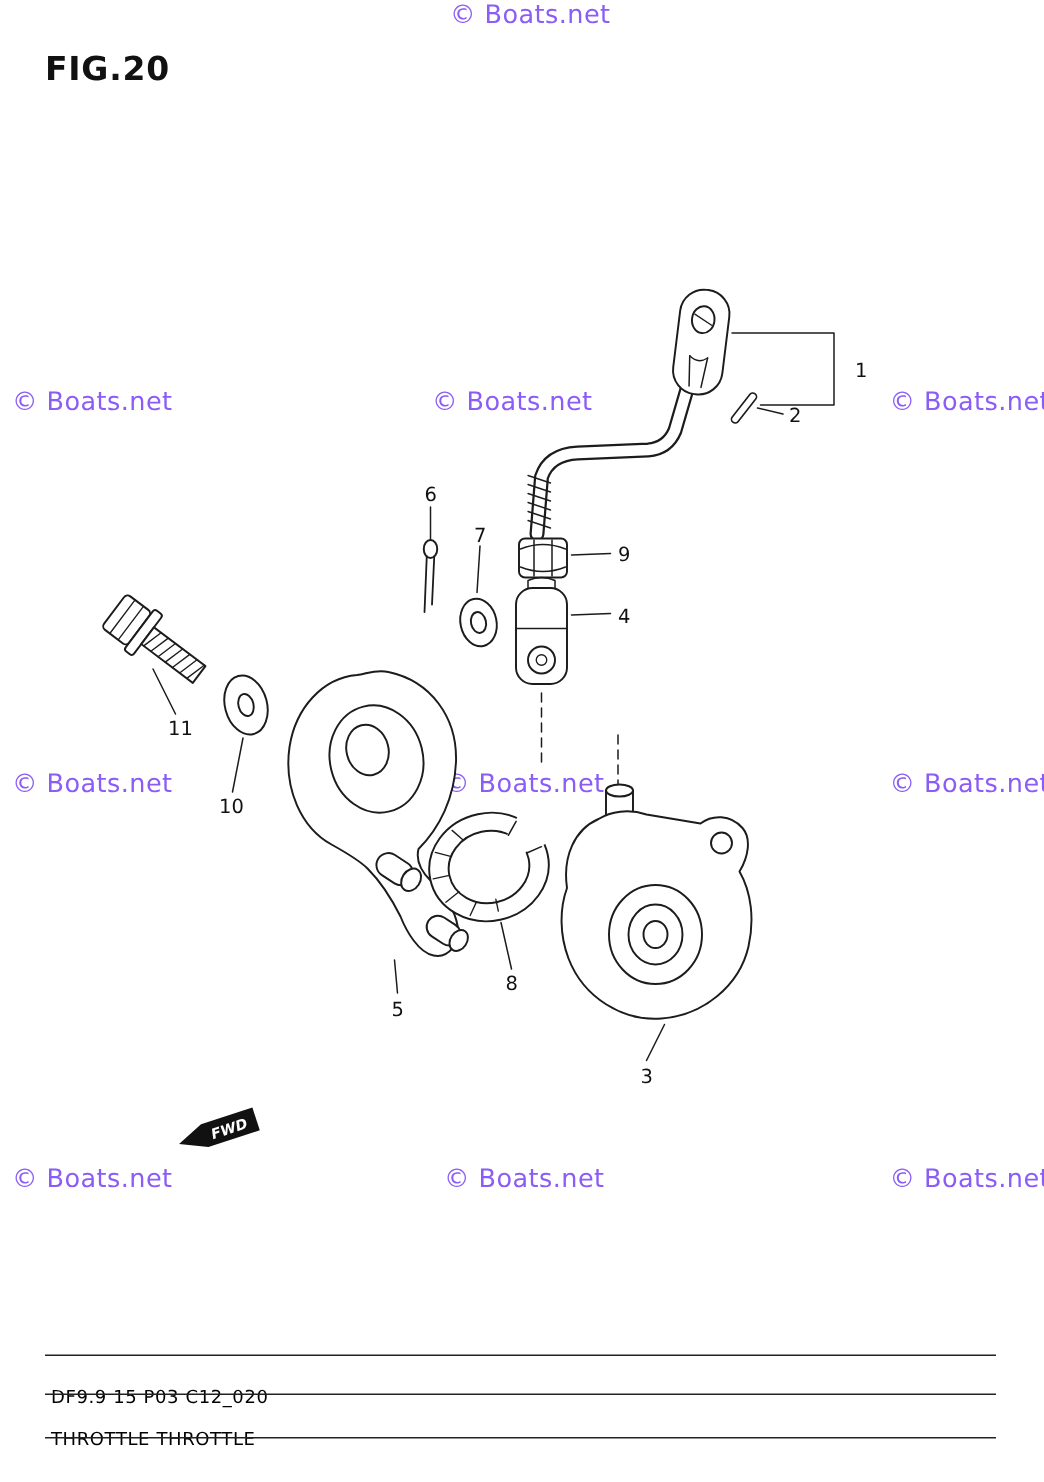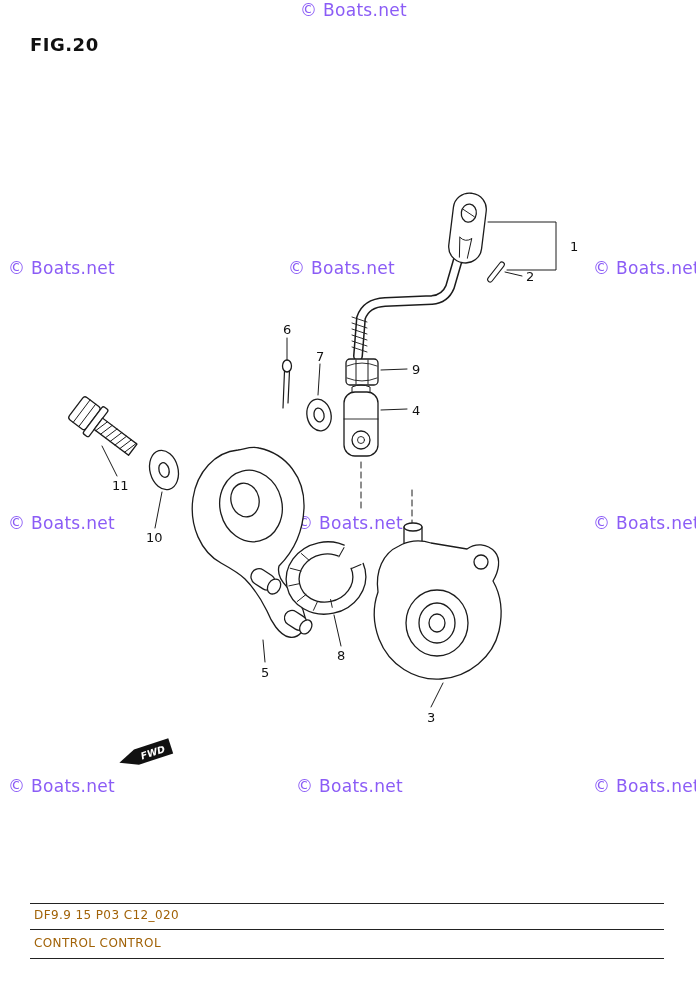--- a/index.html
+++ b/index.html
@@ -15,21 +15,21 @@
     font: 17px "DejaVu Sans", sans-serif;
     color: #8b5cf6;
     letter-spacing: 0.3px;
     white-space: nowrap;
     z-index: 1;
     user-select: none;
   }
   #fig-title {
     position: absolute;
     left: 30px; top: 34px;
-    font-size: 18px;
+    font-size: 22px;
     font-weight: bold;
     color: #111;
     letter-spacing: 0.5px;
     z-index: 3;
   }
   #diagram-svg {
     position: absolute;
     left: 0; top: 0;
     z-index: 2;
   }
@@ -37,24 +37,25 @@
     position: absolute;
     left: 30px; right: 32px;
     height: 0;
     border-top: 1px solid #222;
     z-index: 3;
   }
   .footer-text {
     position: absolute;
     left: 34px;
     font: 12px "DejaVu Sans", sans-serif;
-    color: #a16207;
+    color: #000000;
     letter-spacing: 0.4px;
     z-index: 3;
     white-space: nowrap;
+    margin-top: 16px;
   }
 </style>
 </head>
 <body>
 
 <div class="wm" style="left:300px;top:0px">© Boats.net</div>
 <div class="wm" style="left:8px;top:258px">© Boats.net</div>
 <div class="wm" style="left:288px;top:258px">© Boats.net</div>
 <div class="wm" style="left:593px;top:258px">© Boats.net</div>
 <div class="wm" style="left:8px;top:513px">© Boats.net</div>
@@ -195,14 +196,14 @@
     <g transform="rotate(-18 146 754)">
       <polygon points="172,746 136,746 118,754 136,762 172,762" fill="#111111" stroke="none"></polygon>
       <text x="153" y="758" text-anchor="middle" font-family="'DejaVu Sans',sans-serif" font-size="9.5" font-style="italic" font-weight="bold" fill="#ffffff" stroke="none">FWD</text>
     </g>
   </g>
 </svg>
 
 <div class="footer-rule" style="top:903px"></div>
 <div class="footer-text" style="top:908px">DF9.9 15 P03 C12_020</div>
 <div class="footer-rule" style="top:929px"></div>
-<div class="footer-text" style="top:936px">CONTROL CONTROL</div>
+<div class="footer-text" style="top:936px">THROTTLE THROTTLE</div>
 <div class="footer-rule" style="top:958px"></div>
 
 </body></html>

